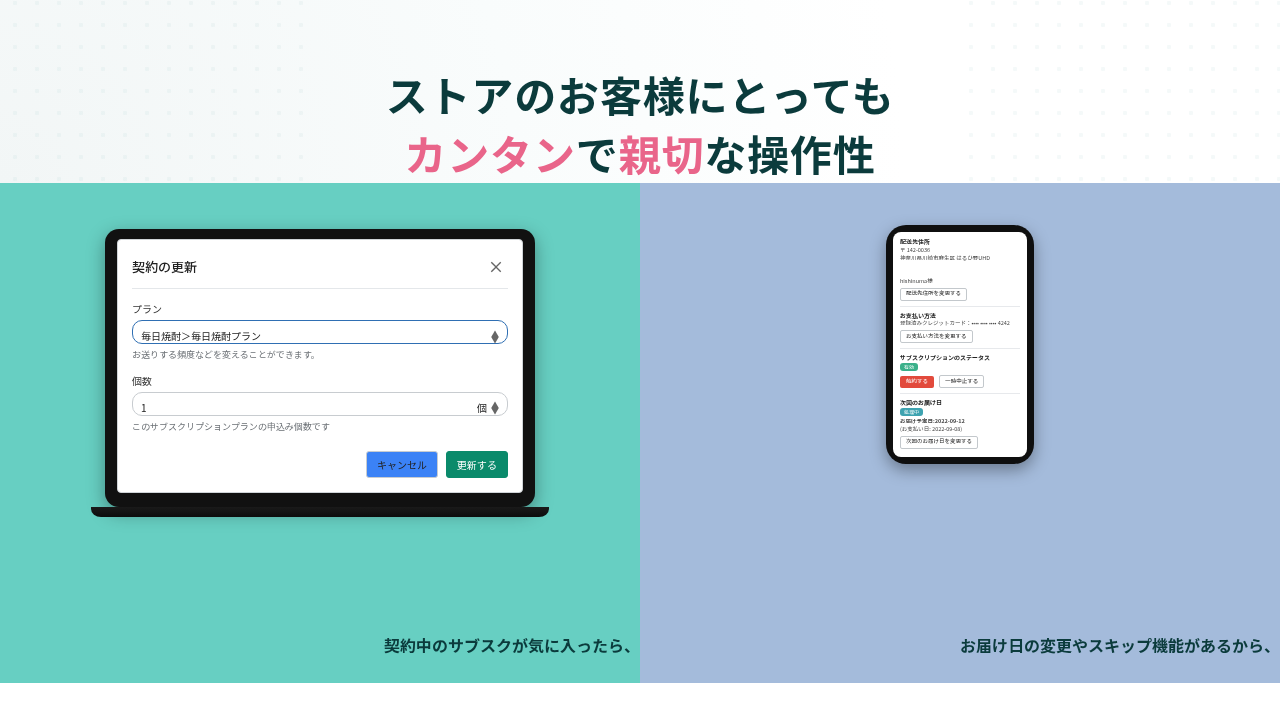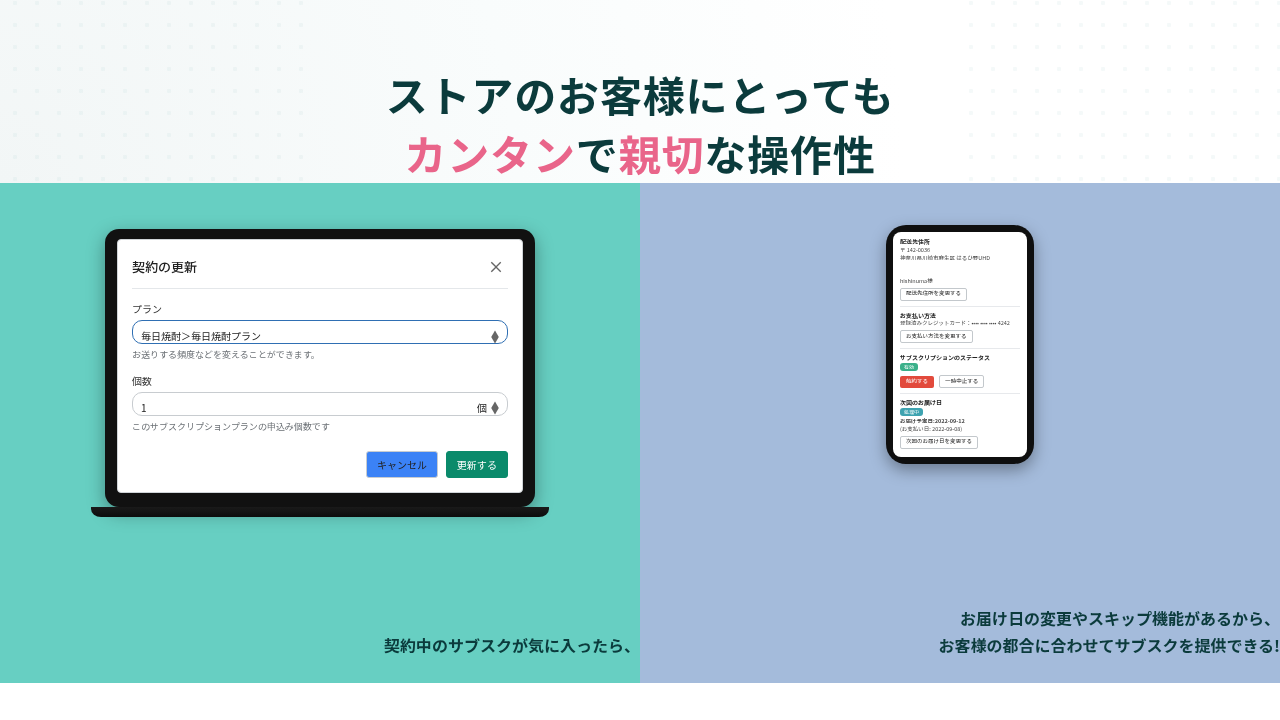--- a/index.html
+++ b/index.html
@@ -255,16 +255,15 @@
             <div class="ph-sub">(お支払い日: 2022-09-08)</div>
             <span class="ph-btn">次回のお届け日を変更する</span>
           </div>
 
         </div>
       </div>
     </div>
 
     <div class="cap1">
       <span>お届け日の変更やスキップ機能があるから、</span><br>
-      <span>お客様の都合に合わせてサブスクを提供できる!</span>
     </div>
   </div>
 </div>
 
 </body></html>

